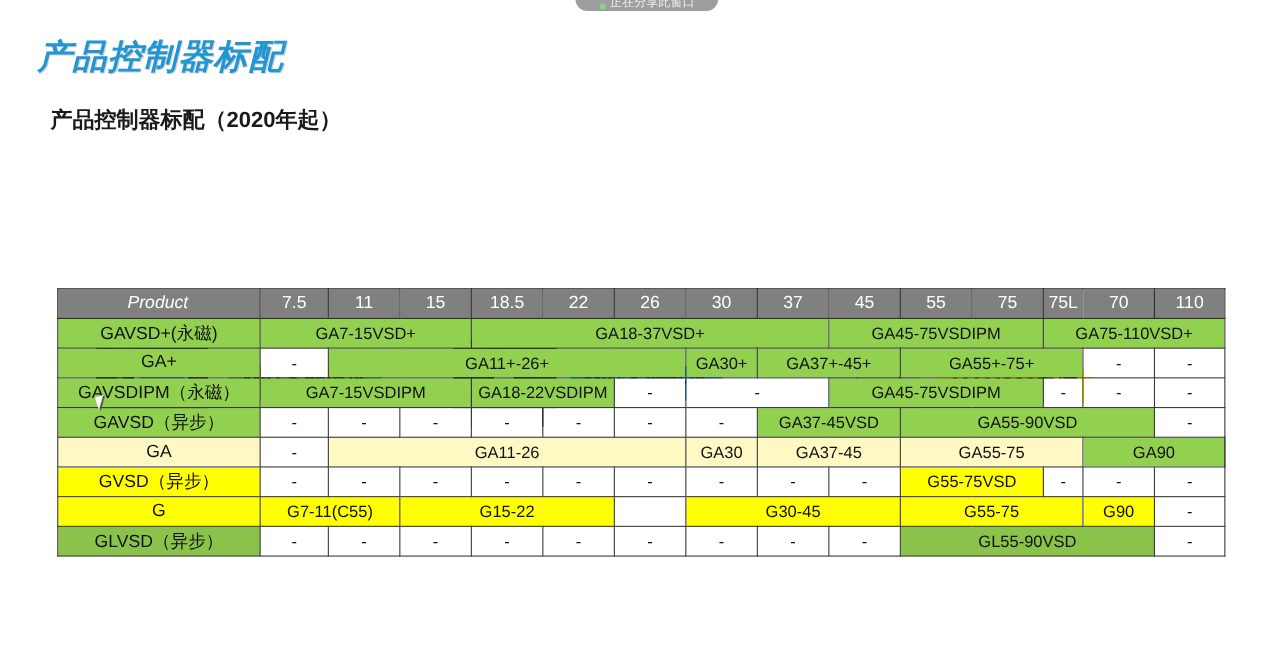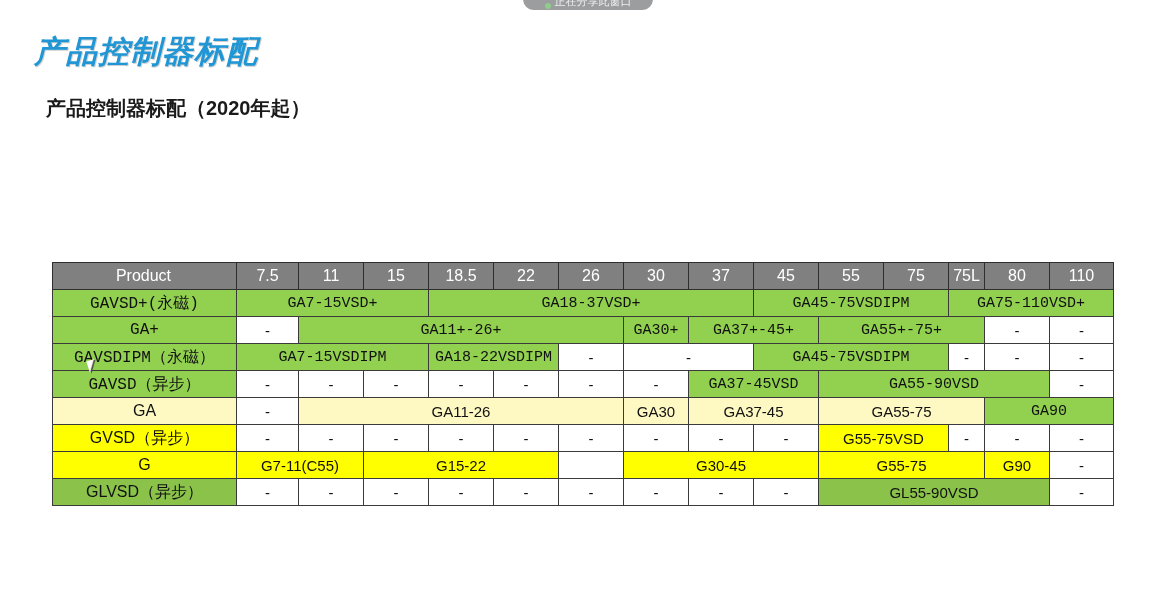--- a/index.html
+++ b/index.html
@@ -204,23 +204,23 @@
     background: #808080;
     color: #ffffff;
     font-size: 16px;
     border-color: #2e2e2e;
   }
   td.rowlabel, th.rowlabel {
     text-align: left;
     padding-left: 6px;
     font-size: 16px;
   }
-  thead th.rowlabel { padding-left: 0; }
-
-  .c-green  { background: #92d050; font-family: Liberation Mono, monospace; }
+  thead th.rowlabel { padding-left: 0; font-style: italic; }
+
+  .c-green  { background: #92d050; }
   .c-green2 { background: #8ac24a; }
   .c-blue   { background: #fef9c3; }
   .c-yellow { background: #ffff00; }
   .c-white  { background: #ffffff; }
 
   .cursor {
     position: absolute; left: 88px; top: 360px;
     width: 0; height: 0;
     border-left: 8px solid #ffffff;
     border-bottom: 12px solid transparent;
@@ -321,21 +321,21 @@
             <th>15</th>
             <th>18.5</th>
             <th>22</th>
             <th>26</th>
             <th>30</th>
             <th>37</th>
             <th>45</th>
             <th>55</th>
             <th>75</th>
             <th>75L</th>
-            <th>80</th>
+            <th>70</th>
             <th>110</th>
           </tr>
       </thead>
       <tbody id="tbody">
           <tr>
             <td class="rowlabel c-green">GAVSD+(永磁)</td>
             <td class="c-green" colspan="3">GA7-15VSD+</td>
             <td class="c-green" colspan="5">GA18-37VSD+</td>
             <td class="c-green" colspan="3">GA45-75VSDIPM</td>
             <td class="c-green" colspan="3">GA75-110VSD+</td>

